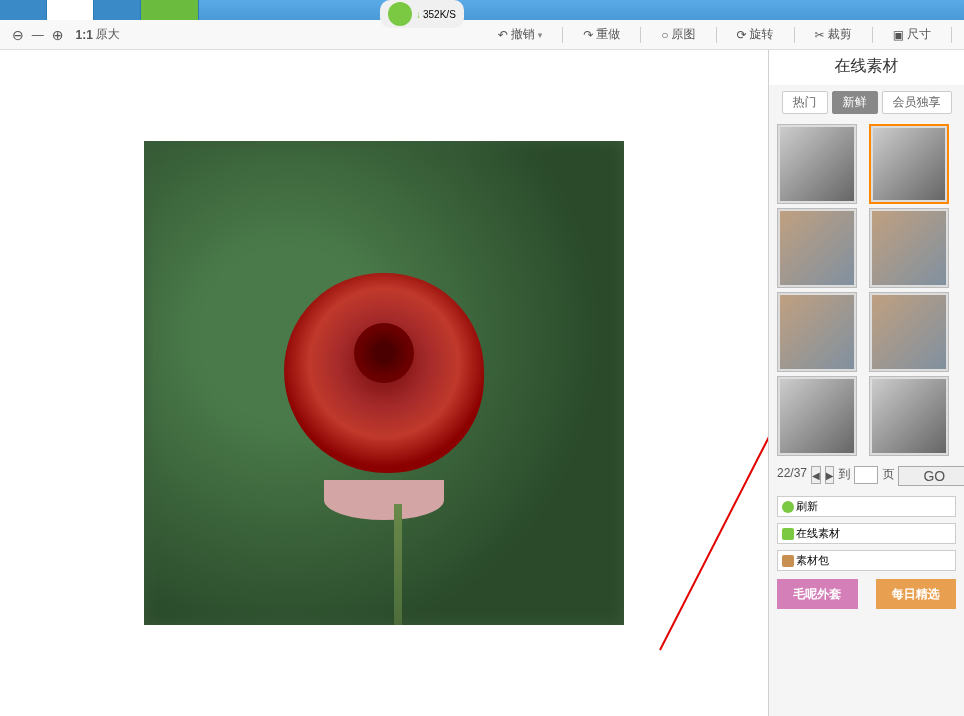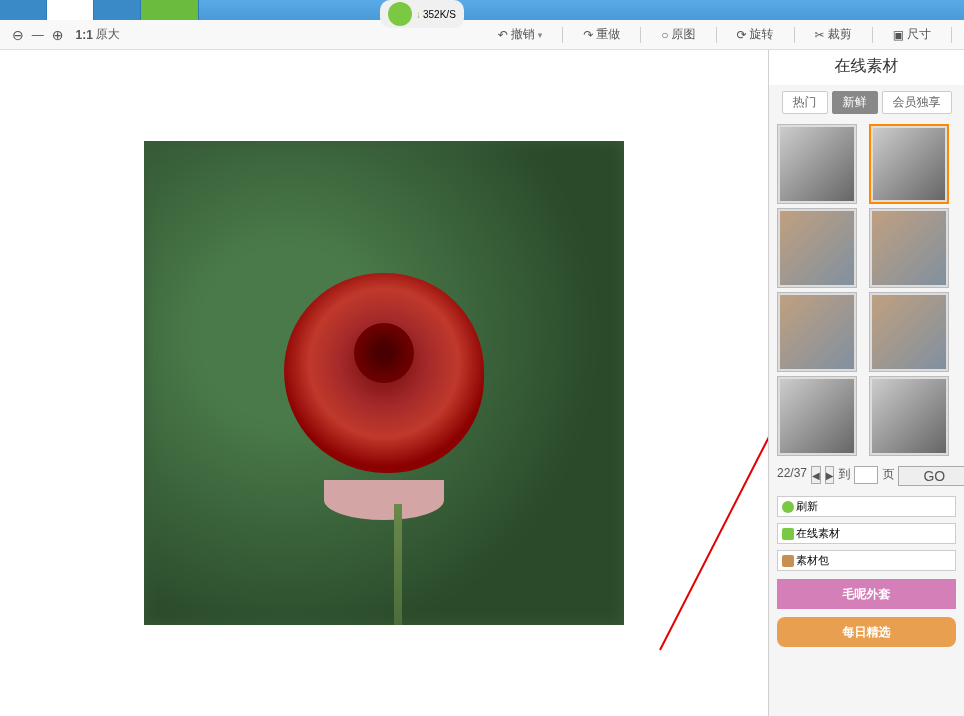--- a/index.html
+++ b/index.html
@@ -62,24 +62,24 @@
     .page-input { width: 24px; height: 18px; border: 1px solid #aaa; text-align: center; font-size: 11px; }
     .go-btn { padding: 1px 24px; border: 1px solid #aaa; background: #eee; font-size: 14px; cursor: pointer; }
     
     .action-row { display: flex; gap: 6px; padding: 4px 8px; font-size: 12px; flex-direction: column; }
     .action-btn { display: flex; align-items: center; gap: 2px; padding: 2px 4px; border: 1px solid #ccc; background: #fff; cursor: pointer; font-size: 11px; }
     .action-icon { width: 12px; height: 12px; display: inline-block; }
     .icon-refresh { background: #7bc843; border-radius: 50%; }
     .icon-download { background: #7bc843; border-radius: 2px; }
     .icon-pack { background: #c89050; border-radius: 2px; }
     
-    .promo-grid { display: grid; grid-template-columns: 1fr; gap: 8px; padding: 4px 8px; }
+    .promo-grid { display: grid; grid-template-columns: 1fr 1fr; gap: 18px; padding: 4px 8px; }
     .promo-box { height: 30px; display: flex; align-items: center; justify-content: center; font-size: 12px; color: #fff; font-weight: bold; }
     .promo-1 { background: #d47fb8; }
-    .promo-2 { background: #e8a050; border-radius: 8px; }
+    .promo-2 { background: #e8a050; }
     .promo-3 { background: #6ec5e8; grid-column: 1 / 3; }
   </style>
 </head>
 <body>
 
 <div class="top-bar">
   <div class="top-tabs">
     <div class="top-tab">　　</div>
     <div class="top-tab active">　　</div>
     <div class="top-tab">　　</div>

